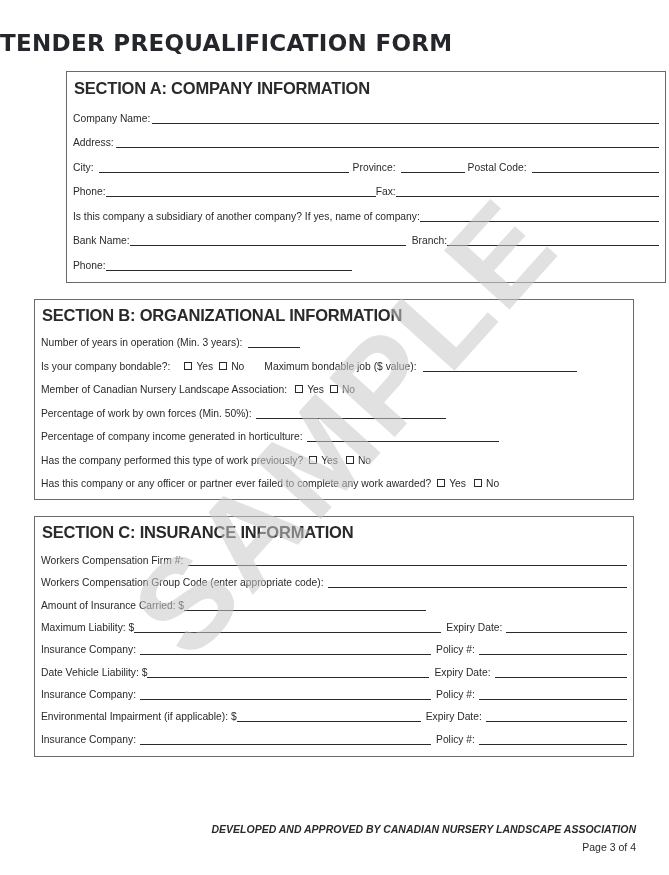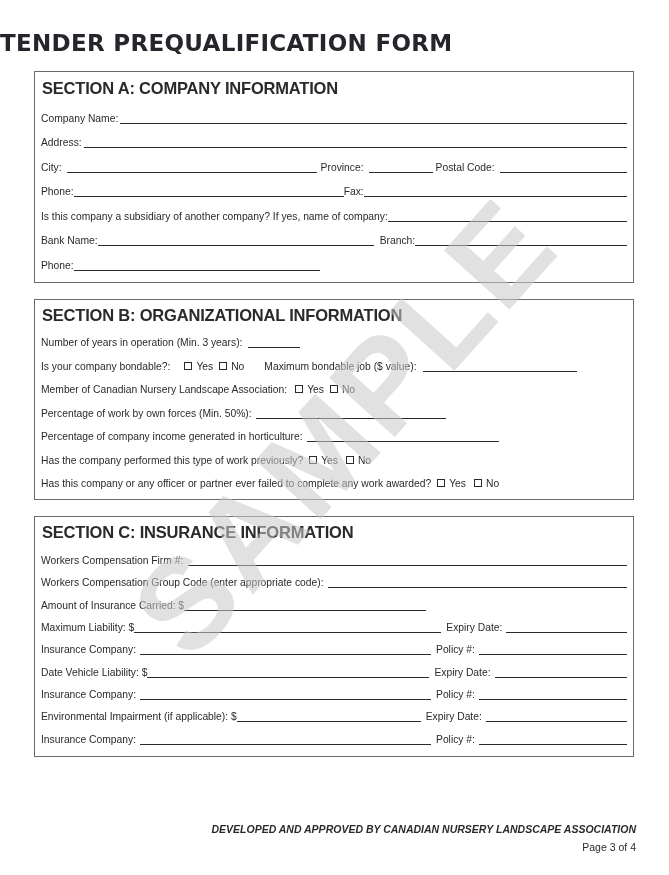--- a/index.html
+++ b/index.html
@@ -9,21 +9,21 @@
   }
   .title {
     position: absolute; left: 0; top: 30px; width: 669px; 
     font-family: "DejaVu Sans", sans-serif; font-weight: bold; font-size: 23px;
     letter-spacing: 0.3px; color: #24262b;
   }
   .section {
     position: absolute; left: 34px; width: 600px;
     border: 1px solid #6a6a6a; box-sizing: border-box;
   }
-  #secA { top: 71px; height: 212px; }
+  #secA { top: 71px; height: 212px; margin-left: 32px; }
   #secB { top: 299px; height: 201px; }
   #secC { top: 516px; height: 241px; }
   .sec-title {
     position: absolute; left: 7px; font-size: 16.5px; font-weight: bold;
     color: #2a2a2a; white-space: nowrap; letter-spacing: -0.2px;
   }
   .row {
     position: absolute; left: 6px; right: 6px; height: 14px;
     font-size: 10.3px; white-space: nowrap; display: flex; align-items: flex-end;
   }

